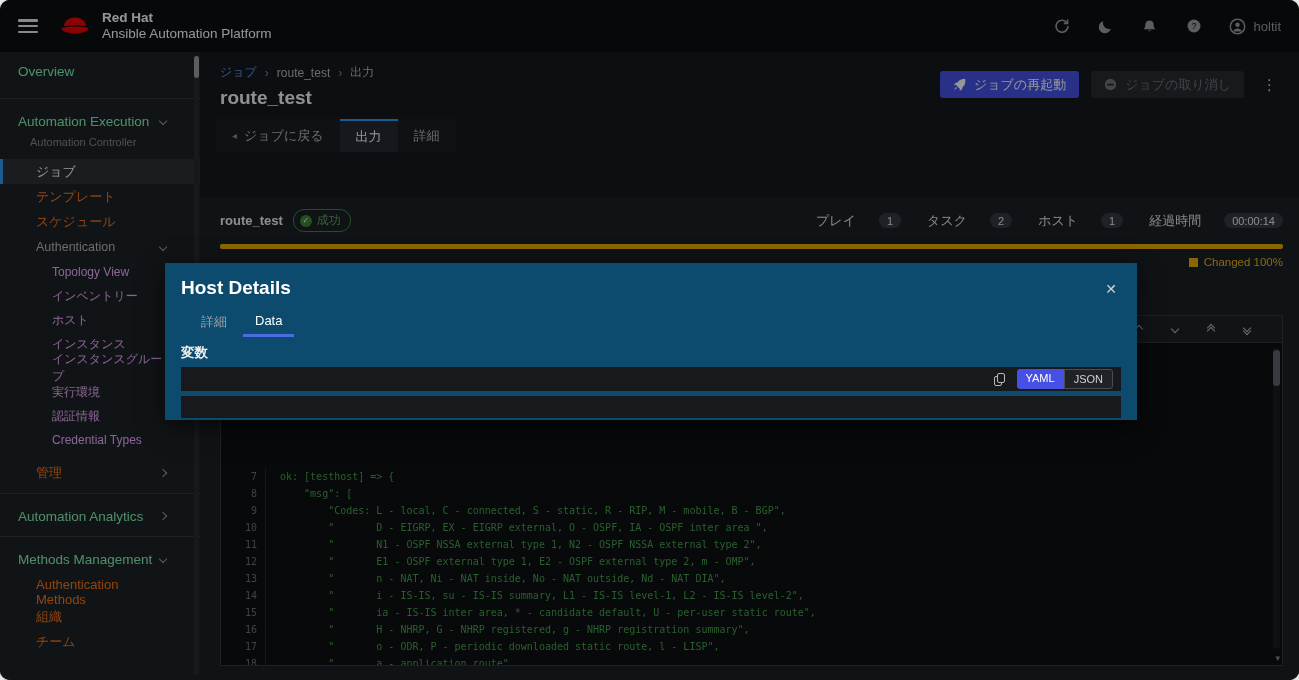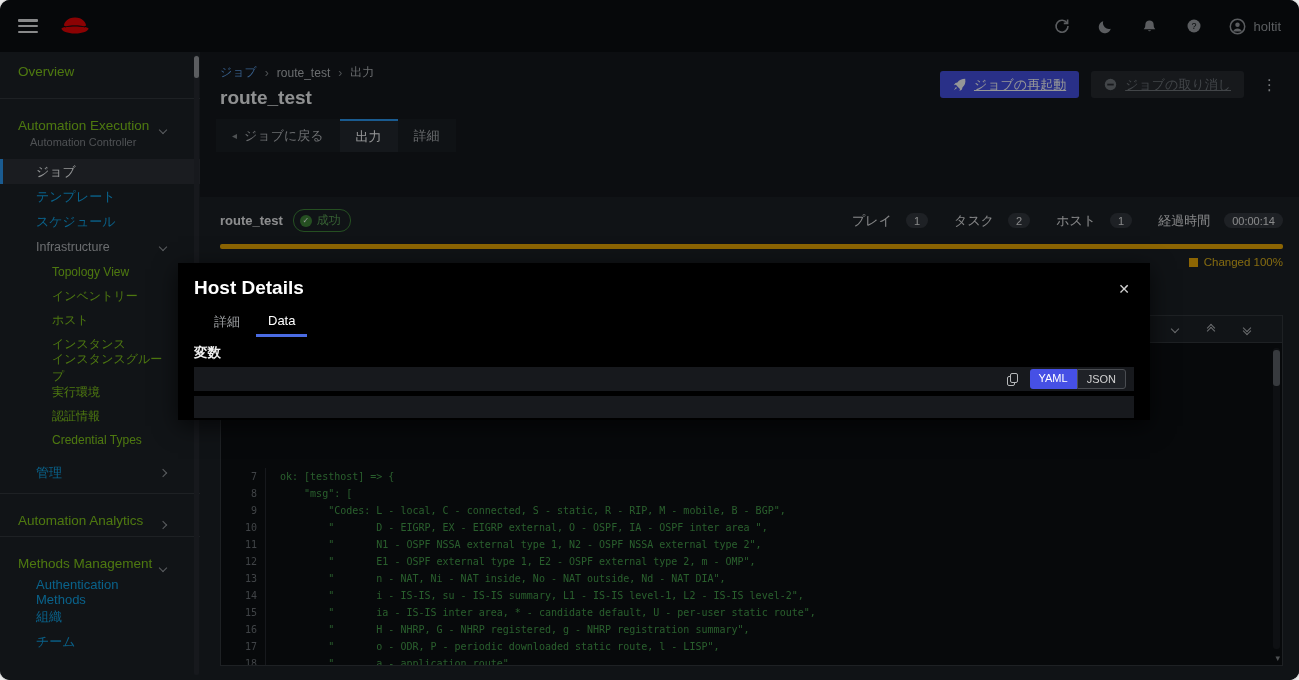--- a/index.html
+++ b/index.html
@@ -15,63 +15,63 @@
   .brand-text b { display:block; font-size:13.5px; }
   .mast-right { margin-left:auto; display:flex; align-items:center; gap:26px; color:#9b9ea1; }
   .mast-ico { width:18px; height:18px; display:flex; align-items:center; justify-content:center; cursor:pointer; }
   .mast-ico svg { display:block; }
   .user { display:flex; align-items:center; gap:8px; font-size:13px; color:#9b9ea1; cursor:pointer; }
 
   
   .sidebar { position:absolute; left:0; top:52px; bottom:0; width:200px; background:#1d2024; overflow:hidden; z-index:5; }
   .side-scroll { position:absolute; right:1px; top:3px; width:5px; height:620px; background:#26292d; border-radius:3px; }
   .side-thumb { position:absolute; right:1px; top:4px; width:5px; height:22px; background:#9b9ea1; border-radius:3px; }
-  .srow { position:relative; display:flex; align-items:center; padding:0 34px 0 18px; color:#84cc16; cursor:pointer; }
+  .srow { position:relative; display:flex; align-items:center; padding:0 34px 0 18px; color:#86efac; cursor:pointer; }
   .srow .chev { margin-left:auto; }
   .t-top { height:38px; font-size:13.5px; }
-  .t-group { height:24px; margin-top:10px; font-size:13.5px;align-items:flex-end; }
+  .t-group { height:24px; margin-top:10px; font-size:13.5px; }
   .t-sub { font-size:11px; color:#85888b; padding-left:30px; height:18px; display:flex; align-items:center; }
-  .t-item { height:25px; padding-left:36px; font-size:13px; color:#0ea5e9; }
+  .t-item { height:25px; padding-left:36px; font-size:13px; color:#f97316; }
   .t-subgroup { height:26px; padding-left:36px; font-size:12.5px; color:#b6b8ba; }
-  .t-subitem { height:24px; padding-left:52px; font-size:12px; color:#84cc16; }
+  .t-subitem { height:24px; padding-left:52px; font-size:12px; color:#f0abfc; }
   .t-item.active { background:#2b2e33; color:#fff; }
   .t-item.active::before { content:""; position:absolute; left:0; top:0; bottom:0; width:3px; background:#2b9af3; }
   .sdivider { height:1px; background:#33363a; margin:8px 0; }
   .gap8 { height:8px; }
   .chev { width:6px; height:6px; border-right:1.6px solid #9b9ea1; border-bottom:1.6px solid #9b9ea1; display:inline-block; }
   .chev.down { transform:rotate(45deg); }
   .chev.right { transform:rotate(-45deg); }
 
   
   .main { position:absolute; left:200px; top:52px; right:0; bottom:0; background:#131519; }
   .page-head { position:relative; padding:12px 16px 0 20px; }
   .breadcrumb { font-size:12px; color:#b6b8ba; display:flex; gap:8px; align-items:center; }
   .breadcrumb .link { color:#5e9fe8; cursor:pointer; }
   .breadcrumb .sep { color:#85888b; font-size:12px; }
   .page-title { margin-top:6px; font-size:19px; font-weight:bold; color:#f4f4f4; }
   .actions { position:absolute; right:16px; top:19px; display:flex; align-items:center; gap:12px; }
-  .btn { display:flex; align-items:center; gap:8px; height:27px; padding:0 13px; border-radius:3px; font-size:13px; border:none; cursor:pointer; font-family:inherit;text-decoration:underline; }
+  .btn { display:flex; align-items:center; gap:8px; height:27px; padding:0 13px; border-radius:3px; font-size:13px; border:none; cursor:pointer; font-family:inherit; }
   .btn-primary { background:#4650e5; color:#fff; }
   .btn-disabled { background:#26282c; color:#707478; cursor:default; }
   .kebab { color:#c9cbcd; font-size:15px; letter-spacing:0; padding:0 6px; cursor:pointer; }
 
   
   .tabbar { display:flex; margin:10px 0 0 16px; height:33px; align-items:stretch; }
   .tab { display:flex; align-items:center; gap:7px; padding:0 16px; font-size:13px; color:#b6b8ba; cursor:pointer; background:#191c20; }
   .tab.active { background:#24272c; color:#fff; border-top:2px solid #2b9af3; }
   .back-arrow { font-size:10px; color:#85888b; }
 
   
   .content { position:absolute; left:0; right:0; top:145px; bottom:0; background:#1b1e22; padding:12px 16px 0 20px; }
   .statusrow { display:flex; align-items:center; }
   .job-name { font-size:13px; font-weight:bold; color:#f0f0f0; }
   .pill { display:flex; align-items:center; gap:5px; margin-left:10px; border:1px solid #3e8635; border-radius:11px; padding:2px 9px 2px 6px; font-size:12px; color:#5ba352; }
   .okdot { width:12px; height:12px; border-radius:50%; background:#3e8635; color:#fff; font-size:8px; display:flex; align-items:center; justify-content:center; }
   .stats { margin-left:auto; display:flex; align-items:center; gap:26px; }
-  .stat { display:flex; align-items:center; gap:14px; font-size:13px; color:#e4e4e4; }
+  .stat { display:flex; align-items:center; gap:23px; font-size:13px; color:#e4e4e4; }
   .badge { background:#33363b; color:#e8e8e8; border-radius:9px; font-size:11px; padding:1.5px 8px; }
   .progress { margin-top:12px; height:5px; background:#f0ab00; border-radius:2px; }
   .legend { display:flex; justify-content:flex-end; align-items:center; gap:6px; margin-top:7px; font-size:11.5px; color:#e3b517; }
   .legend i { width:9px; height:9px; background:#f0ab00; display:inline-block; }
 
   
   .filterrow { display:flex; align-items:center; margin-top:15px; }
   .selectbox { display:flex; align-items:center; gap:8px; height:29px; background:#272a2f; padding:0 10px; border-radius:3px 0 0 3px; font-size:13px; color:#e0e0e0; cursor:pointer; }
   .filter-input { height:29px; width:172px; background:#1f2227; border:1px solid #383b40; border-left:none; color:#e0e0e0; font-size:12.5px; padding:0 10px; font-family:inherit; }
   .filter-input::placeholder { color:#6d7175; }
@@ -87,21 +87,21 @@
   .console { position:absolute; left:0; right:10px; top:28px; bottom:0; overflow:hidden; padding-top:124px; font-family:"DejaVu Sans Mono","Liberation Mono",monospace; font-size:10px; line-height:17px; }
   .cline { display:flex; white-space:pre; }
   .lineno { width:36px; text-align:right; color:#6d7175; flex:none; }
   .ctext { padding-left:14px; color:#46a049; border-left:1px solid #26292d; margin-left:8px; }
   .out-scroll { position:absolute; right:2px; top:32px; bottom:16px; width:7px; background:#17191c; border-radius:3px; }
   .out-thumb { position:absolute; top:2px; left:0; width:7px; height:36px; background:#5d6166; border-radius:3px; }
   .out-downarrow { position:absolute; right:2px; bottom:2px; color:#85888b; font-size:9px; }
 
   
   .backdrop { position:absolute; inset:0; background:rgba(3,4,8,0.42); z-index:40; }
-  .modal { position:absolute; left:178px; top:263px; width:972px; height:157px; background:#000000; z-index:50; box-shadow:0 6px 22px rgba(0,0,0,0.65); padding:14px 16px 0 16px; }
+  .modal { position:absolute; left:165px; top:263px; width:972px; height:157px; background:#0c4a6e; z-index:50; box-shadow:0 6px 22px rgba(0,0,0,0.65); padding:14px 16px 0 16px; }
   .modal-title { font-size:19px; font-weight:bold; color:#fff; }
   .modal-close { position:absolute; right:20px; top:18px; color:#d2d2d2; font-size:14px; cursor:pointer; }
   .modal-tabs { display:flex; gap:4px; margin:10px 0 0 8px; }
   .mtab { padding:4px 12px 6px; font-size:13px; color:#a0a3a6; cursor:pointer; }
   .mtab.active { color:#fff; border-bottom:3px solid #4a6be2; }
   .vars-label { font-size:13.5px; font-weight:bold; color:#f0f0f0; margin-top:7px; }
   .editor-toolbar { margin-top:5px; height:24px; background:#17191d; display:flex; align-items:center; justify-content:flex-end; gap:12px; padding-right:8px; }
   .copy-ico { position:relative; width:11px; height:13px; cursor:pointer; }
   .copy-ico i { position:absolute; border:1.4px solid #b6b8ba; border-radius:2px; width:8px; height:10px; display:block; }
   .copy-ico i:first-child { left:0; bottom:0; background:#17191d; }
@@ -127,20 +127,24 @@
         <i></i>
       </div>
     <div class="brand">
       <span>
         <svg width="34" height="24" viewBox="0 0 34 24">
           <path fill="#e00" d="M6 13.5C6 10.5 9.5 5.5 17 5.5s11 5 11 8l-2.2 1.6c-3.5-1.8-14.1-1.8-17.6 0z"></path>
           <path fill="#e00" d="M3.5 16.2c5-3 22-3 27 0 .2 2.8-6 5.3-13.5 5.3S3.3 19 3.5 16.2z"></path>
           <path fill="#0b0d0e" d="M6.8 14.6c3.8-1.5 16.6-1.5 20.4 0l-.3.9c-3.7-1.4-16.1-1.4-19.8 0z"></path>
         </svg>
       </span>
+      <div class="brand-text">
+        <b>Red Hat</b>
+        <span>Ansible Automation Platform</span>
+      </div>
     </div>
     <div class="mast-right">
       <span class="mast-ico">
         <svg class="ic" width="16" height="16" viewBox="0 0 16 16">
             <path d="M13.2 5.2A6 6 0 1 0 14 8"></path>
             <path d="M13.6 1.6v3.8H9.8" fill="none"></path>
           </svg>
       </span>
       <span class="mast-ico">
         <svg width="15" height="15" viewBox="0 0 16 16">
@@ -186,21 +190,21 @@
         <div class="srow t-item active">
           <span>ジョブ</span>
         </div>
         <div class="srow t-item">
           <span>テンプレート</span>
         </div>
         <div class="srow t-item">
           <span>スケジュール</span>
         </div>
         <div class="srow t-subgroup">
-          <span>Infrastructure</span>
+          <span>Authentication</span>
           <span class="chev down"></span>
         </div>
         <div class="srow t-subitem">
           <span>Topology View</span>
         </div>
         <div class="srow t-subitem">
           <span>インベントリー</span>
         </div>
         <div class="srow t-subitem">
           <span>ホスト</span>

